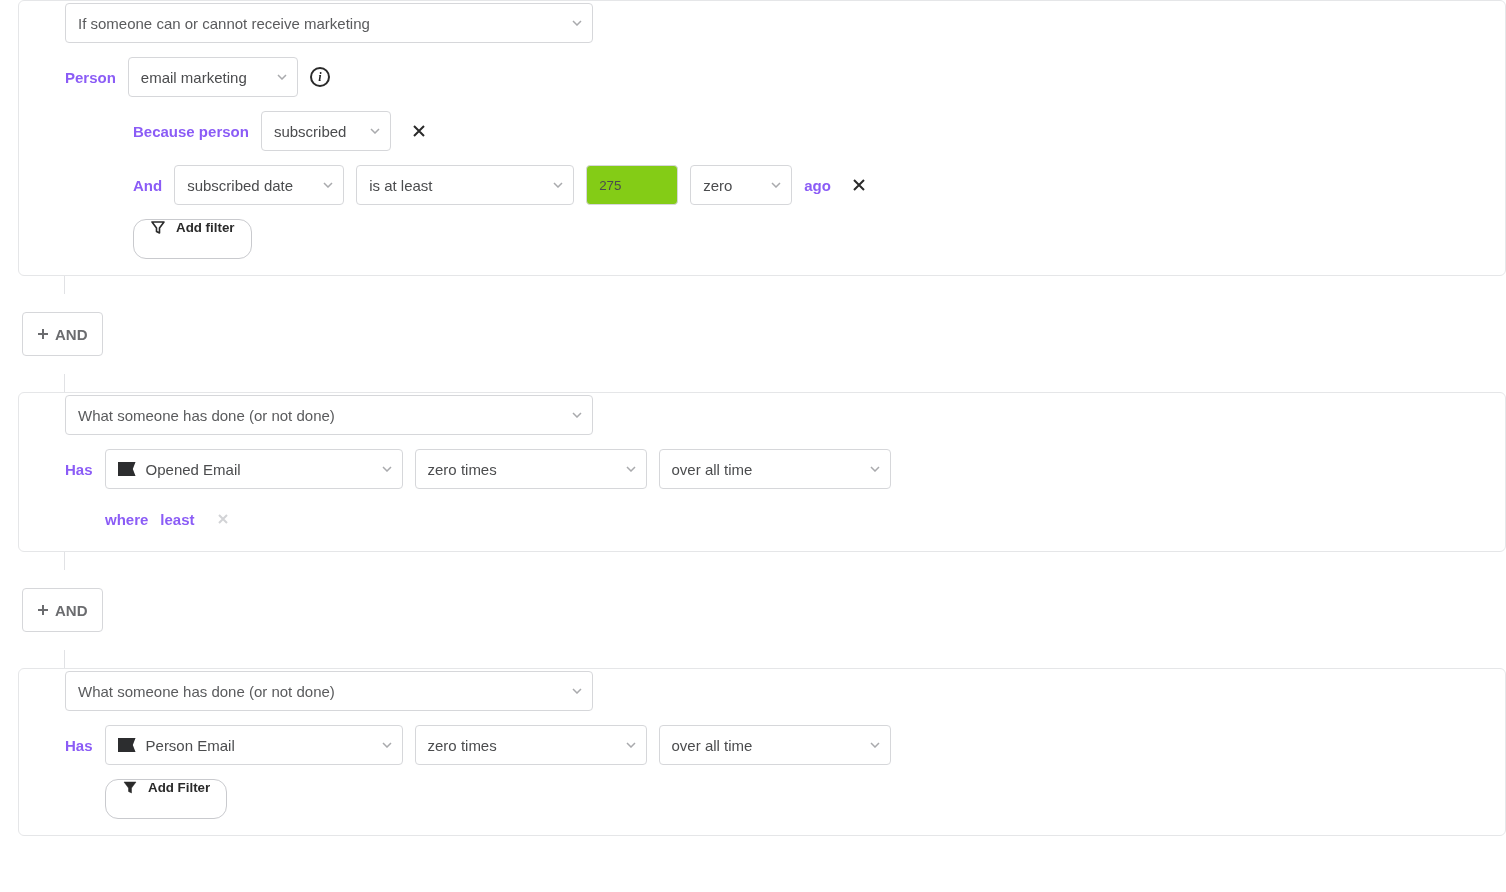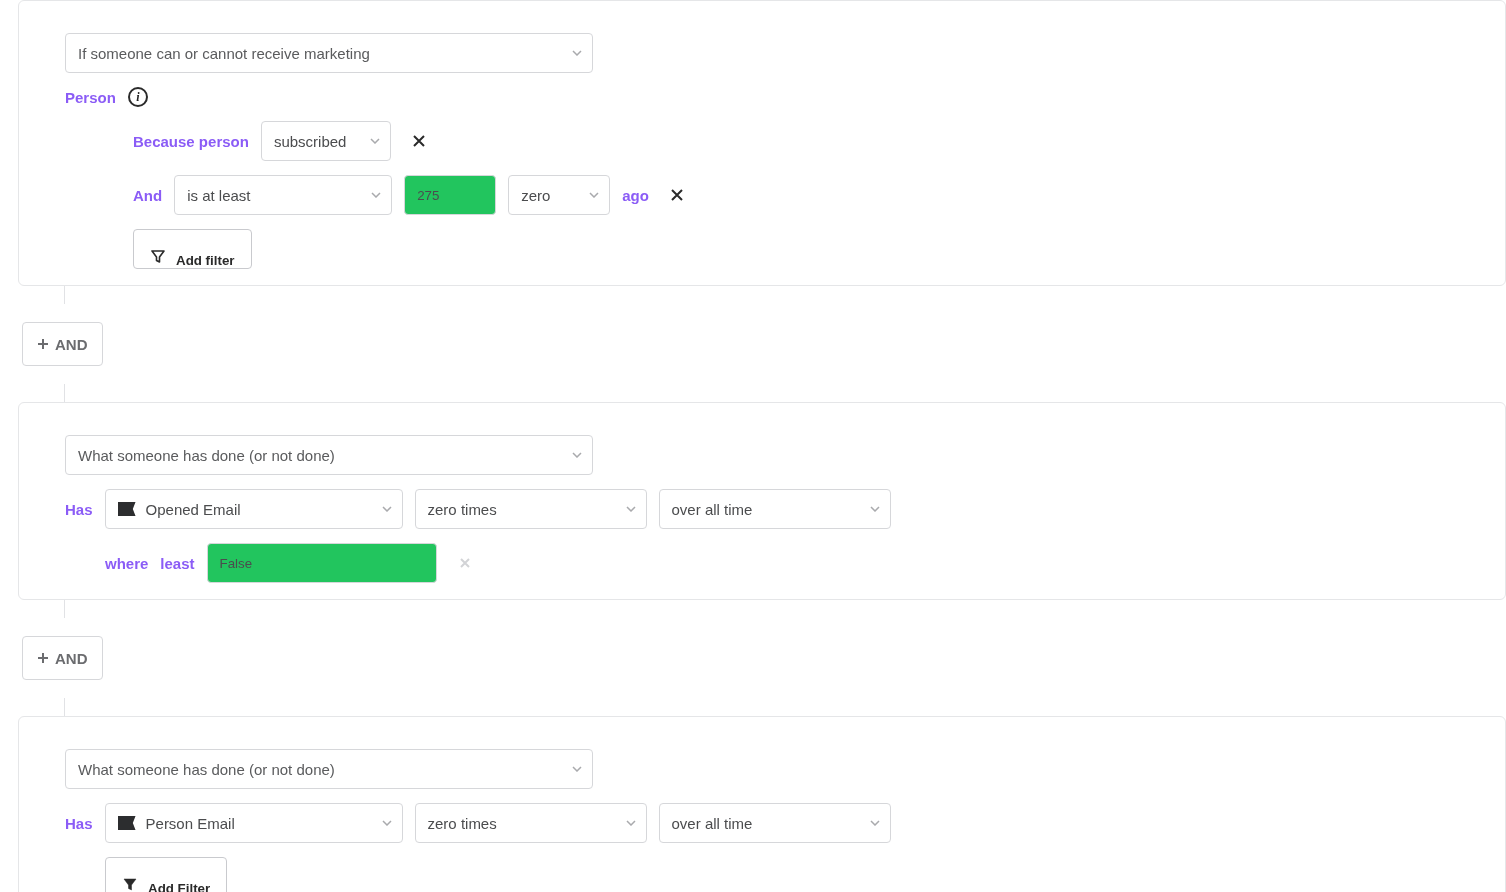--- a/index.html
+++ b/index.html
@@ -9,21 +9,21 @@
     font-family: -apple-system, BlinkMacSystemFont, "Segoe UI", Helvetica, Arial, sans-serif;
     font-size: 15px;
     color: #222;
     background: #fff;
   }
   .container { width: 1506px; }
   .card {
     border: 1px solid #e5e6e8;
     border-radius: 6px;
     background: #fff;
-    padding: 32px 16px 16px 46px;
+    padding: 2px 16px 16px 46px;
     margin-left: 18px;
   }
   .row {
     display: flex;
     align-items: center;
     gap: 12px;
     flex-wrap: wrap;
     margin-bottom: 14px;
   }
   .row:last-child { margin-bottom: 0; }
@@ -51,34 +51,34 @@
     position: absolute;
     right: 10px;
     top: 50%;
     transform: translateY(-50%);
   }
   .caret svg { display:block; }
   .input {
     height: 40px;
     border: 1px solid #d6d7da;
     border-radius: 4px;
-    background: #22c55e;
+    background: #84cc16;
     padding: 0 12px;
     color: #4b4c4e;
   }
   .input.num { width: 92px; text-align: left; }
   .input.txt { width: 230px; }
   .btn {
     height: 40px;
     border: 1px solid #c9cace;
-    border-radius: 4px;
+    border-radius: 13px;
     background: #fff;
     padding: 0 16px;
     display: inline-flex;
-    align-items: flex-end;
+    align-items: flex-start;
     gap: 10px;
     font-weight: 600;
     color: #2a2a2a;
     cursor: pointer;
   }
   .and-chip {
     height: 44px;
     border: 1px solid #d6d7da;
     border-radius: 4px;
     background: #fff;
@@ -137,40 +137,56 @@
         <span>If someone can or cannot receive marketing</span>
         <span class="caret">
             <svg width="10" height="6" viewBox="0 0 10 6">
               <path d="M1 1l4 4 4-4" stroke="#a9aaad" stroke-width="1.5" fill="none"></path>
             </svg>
           </span>
       </div>
     </div>
     <div class="row">
       <span class="label">Person</span>
+      <div class="select" style="width:170px">
+        <span>email marketing</span>
+        <span class="caret">
+            <svg width="10" height="6" viewBox="0 0 10 6">
+              <path d="M1 1l4 4 4-4" stroke="#a9aaad" stroke-width="1.5" fill="none"></path>
+            </svg>
+          </span>
+      </div>
       <span class="info-circle">i</span>
     </div>
     <div class="row indent1">
       <span class="label">Because person</span>
       <div class="select" style="width:130px">
         <span>subscribed</span>
         <span class="caret">
             <svg width="10" height="6" viewBox="0 0 10 6">
               <path d="M1 1l4 4 4-4" stroke="#a9aaad" stroke-width="1.5" fill="none"></path>
             </svg>
           </span>
       </div>
       <span class="icon-btn">
         <svg width="16" height="16" viewBox="0 0 16 16">
             <path d="M3 3l10 10M13 3L3 13" stroke="#2a2a2a" stroke-width="2"></path>
           </svg>
       </span>
     </div>
     <div class="row indent1">
       <span class="label">And</span>
+      <div class="select" style="width:170px">
+        <span>subscribed date</span>
+        <span class="caret">
+            <svg width="10" height="6" viewBox="0 0 10 6">
+              <path d="M1 1l4 4 4-4" stroke="#a9aaad" stroke-width="1.5" fill="none"></path>
+            </svg>
+          </span>
+      </div>
       <div class="select" style="width:218px">
         <span>is at least</span>
         <span class="caret">
             <svg width="10" height="6" viewBox="0 0 10 6">
               <path d="M1 1l4 4 4-4" stroke="#a9aaad" stroke-width="1.5" fill="none"></path>
             </svg>
           </span>
       </div>
       <input class="input num" value="275" style="">
       <div class="select" style="width:102px">
@@ -245,21 +261,20 @@
         <span class="caret">
             <svg width="10" height="6" viewBox="0 0 10 6">
               <path d="M1 1l4 4 4-4" stroke="#a9aaad" stroke-width="1.5" fill="none"></path>
             </svg>
           </span>
       </div>
     </div>
     <div class="row indent2">
       <span class="label">where</span>
       <span class="label">least</span>
-      <input class="input txt" value="False" style="">
       <span class="icon-btn muted">
         <svg width="12" height="12" viewBox="0 0 12 12">
             <path d="M2 2l8 8M10 2L2 10" stroke="#d2d3d6" stroke-width="2"></path>
           </svg>
       </span>
     </div>
   </div>
 
   <div class="connector"></div>
   <div class="and-chip">

